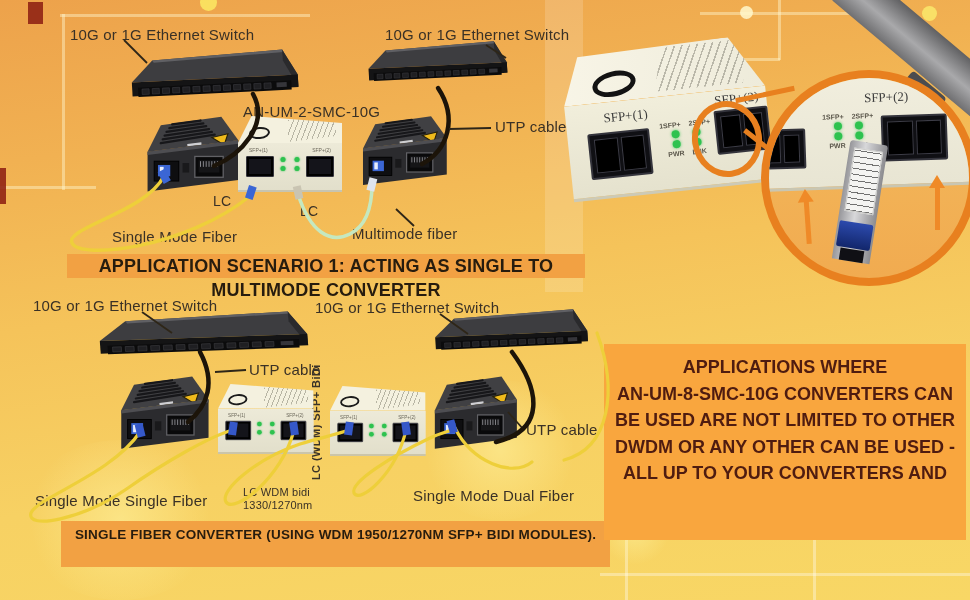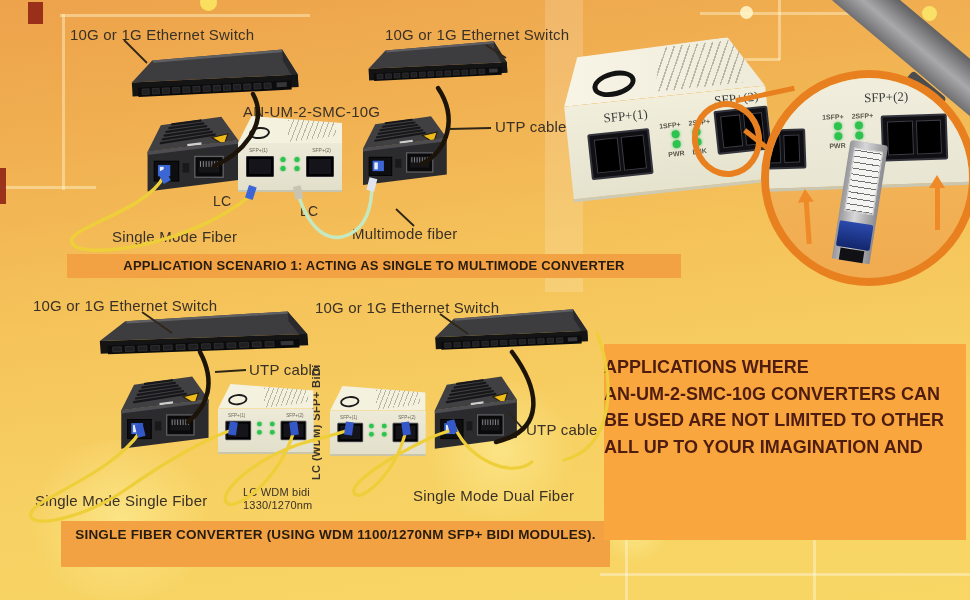--- a/index.html
+++ b/index.html
@@ -18,25 +18,25 @@
   
   .lbl{position:absolute;color:#3a3126;font-size:15px;letter-spacing:.2px;white-space:nowrap;}
   .lbl.sm{font-size:14px;}
   .lbl.xs{font-size:11px;line-height:13px;}
   .vlabel{position:absolute;writing-mode:vertical-rl;transform:rotate(180deg);
           font-size:11px;font-weight:bold;color:#3a3328;letter-spacing:.4px;white-space:nowrap;}
 
   
   .banner{position:absolute;background:#f2a143;color:#271c0e;font-weight:bold;
           text-align:center;letter-spacing:.2px;}
-  #banner1{left:67px;top:254px;width:614px;height:24px;font-size:13px;line-height:24px;}
+  #banner1{left:67px;top:254px;width:518px;height:24px;font-size:18px;line-height:24px;}
   #banner2{left:61px;top:521px;width:549px;height:46px;font-size:13.5px;line-height:20px;padding-top:4px;box-sizing:border-box;}
   #infobox{left:604px;top:344px;width:362px;height:196px;background:#f9a63e;
            color:#4f1c10;font-weight:bold;font-size:18px;line-height:26.5px;
-           padding-top:10px;box-sizing:border-box;position:absolute;}
+           text-align:center;padding-top:10px;box-sizing:border-box;position:absolute;}
 
   
   #cables{position:absolute;left:0;top:0;z-index:3;pointer-events:none;}
 
   
   .dev{position:absolute;z-index:2;}
 
   
   .bcv{position:absolute;width:104px;height:76px;z-index:2;}
   .bcv.small{transform:scale(.92);transform-origin:top left;}
@@ -416,23 +416,24 @@
       <span class="bcv-leds">
           <i></i>
           <i></i>
           <i></i>
           <i></i>
         </span>
     </div>
   </div>
 
   <div id="banner2" class="banner">
-    <div>SINGLE FIBER CONVERTER (USING WDM 1100/1270NM SFP+ BIDI MODULES).</div>
+    <div>SINGLE FIBER CONVERTER (USING WDM 1950/1270NM SFP+ BIDI MODULES).</div>
   </div>
 
   <div id="infobox">
     <div>APPLICATIONS WHERE</div>
-    <div>AN-UM-2-SMC-10G CONVERTERS CAN</div>
+    <div>AN-UM-8-SMC-10G CONVERTERS CAN</div>
     <div>BE USED ARE NOT LIMITED TO OTHER</div>
-    <div>ALL UP TO YOUR IMAGINATION AND</div>
+    <div>DWDM OR ANY OTHER CAN BE USED -</div>
+    <div>ALL UP TO YOUR CONVERTERS AND</div>
   </div>
 
 </div>
 
 </body></html>

